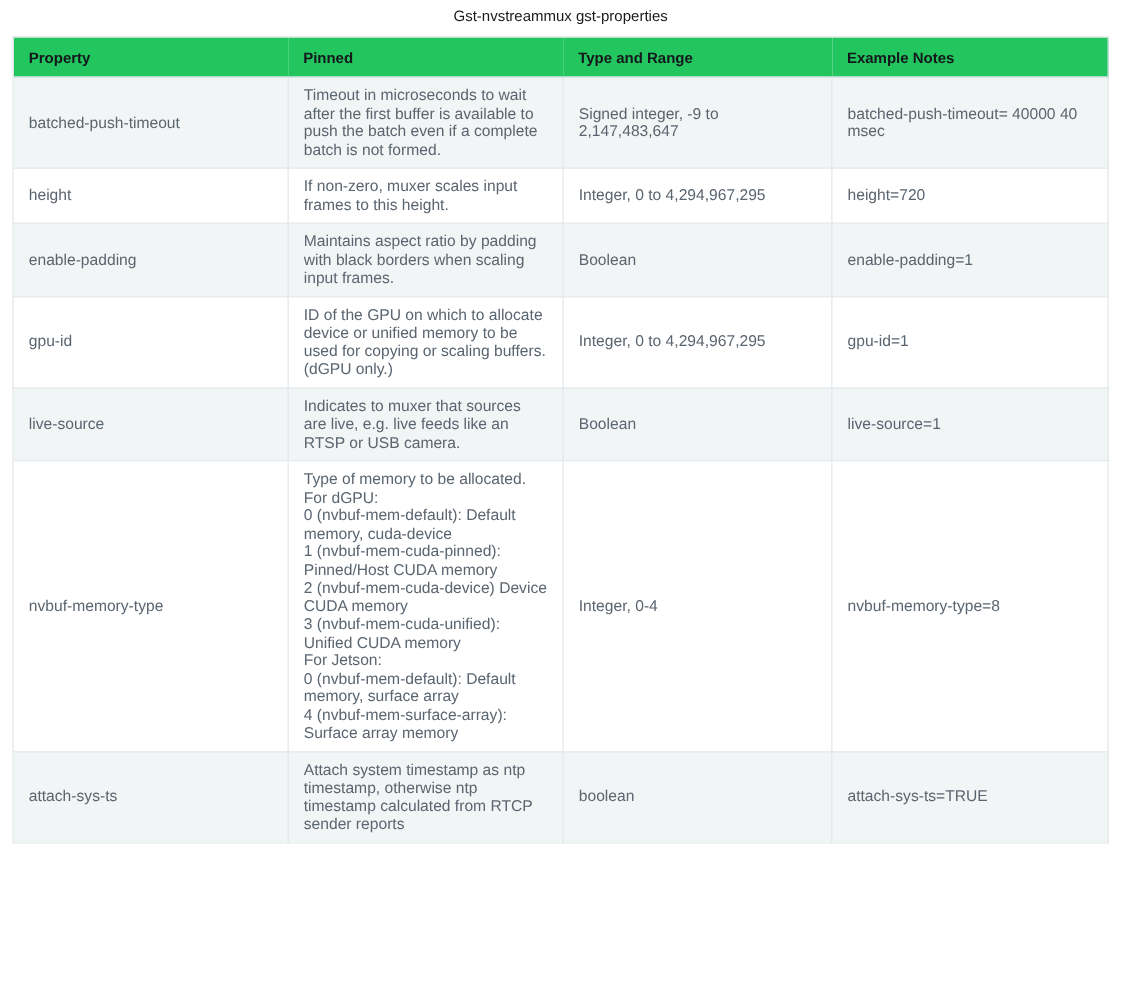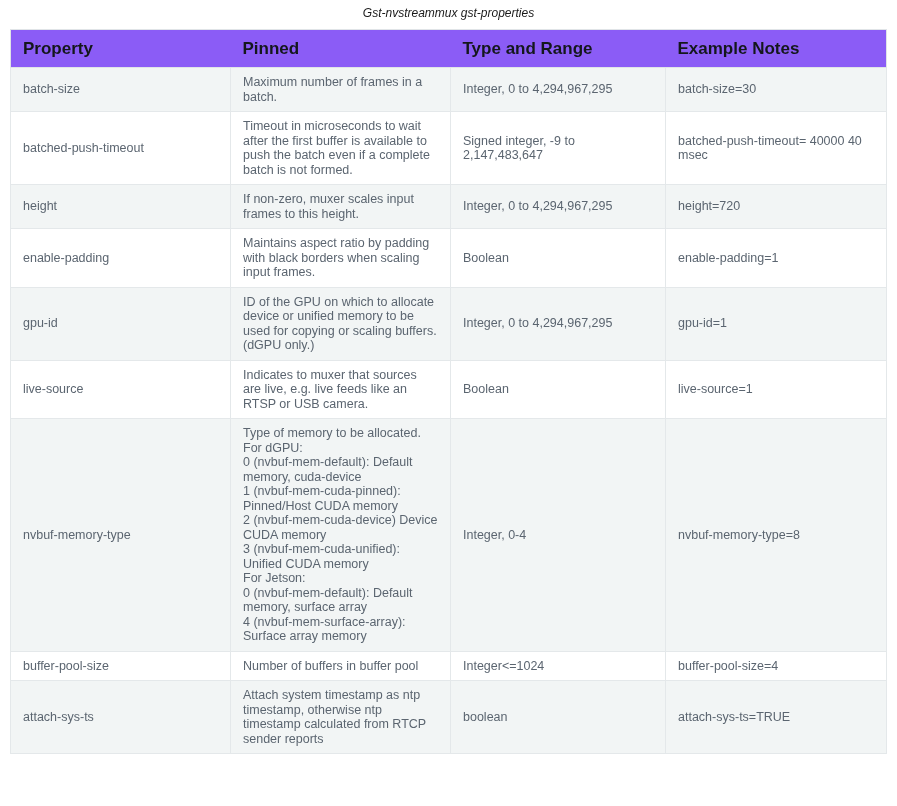--- a/index.html
+++ b/index.html
@@ -9,44 +9,43 @@
     width: 897px;
     background: #ffffff;
     font-family: "Liberation Sans", sans-serif;
   }
   .page {
     width: 897px;
     padding-top: 6px;
   }
   .caption {
     text-align: center;
-    font-style: italic;
     font-size: 12px;
     color: #1a1a1a;
     margin: 0 0 9px 0;
   }
   table.props {
     border-collapse: collapse;
     table-layout: fixed;
     width: 876px;
     margin: 0 10px;
     border: 1px solid #e0e4e7;
   }
   col.c1 { width: 220px; }
   col.c2 { width: 220px; }
   col.c3 { width: 215px; }
   col.c4 { width: 221px; }
   thead th {
     text-align: left;
-    font-size: 17px;
+    font-size: 12px;
     font-weight: bold;
     color: #14171c;
     padding: 9px 12px 8px 12px;
     border-bottom: 1px solid #e0e4e7;
-    background: #8b5cf6;
+    background: #22c55e;
   }
   tbody td {
     font-size: 12.5px;
     line-height: 14.5px;
     color: #5b6570;
     padding: 7px 12px;
     border: 1px solid #e4e8ea;
     vertical-align: middle;
     white-space: pre-line;
     word-wrap: break-word;
@@ -69,26 +68,20 @@
     </colgroup>
     <thead>
       <tr>
         <th>Property</th>
         <th>Pinned</th>
         <th>Type and Range</th>
         <th>Example Notes</th>
       </tr>
     </thead>
     <tbody>
-        <tr>
-          <td>batch-size</td>
-          <td>Maximum number of frames in a batch.</td>
-          <td>Integer, 0 to 4,294,967,295</td>
-          <td>batch-size=30</td>
-        </tr>
         <tr>
           <td>batched-push-timeout</td>
           <td>Timeout in microseconds to wait after the first buffer is available to push the batch even if a complete batch is not formed.</td>
           <td>Signed integer, -9 to 2,147,483,647</td>
           <td>batched-push-timeout= 40000 40 msec</td>
         </tr>
         <tr>
           <td>height</td>
           <td>If non-zero, muxer scales input frames to this height.</td>
           <td>Integer, 0 to 4,294,967,295</td>
@@ -120,26 +113,20 @@
 1 (nvbuf-mem-cuda-pinned): Pinned/Host CUDA memory
 2 (nvbuf-mem-cuda-device) Device CUDA memory
 3 (nvbuf-mem-cuda-unified): Unified CUDA memory
 For Jetson:
 0 (nvbuf-mem-default): Default memory, surface array
 4 (nvbuf-mem-surface-array): Surface array memory</td>
           <td>Integer, 0-4</td>
           <td>nvbuf-memory-type=8</td>
         </tr>
         <tr>
-          <td>buffer-pool-size</td>
-          <td>Number of buffers in buffer pool</td>
-          <td>Integer&lt;=1024</td>
-          <td>buffer-pool-size=4</td>
-        </tr>
-        <tr>
           <td>attach-sys-ts</td>
           <td>Attach system timestamp as ntp timestamp, otherwise ntp timestamp calculated from RTCP sender reports</td>
           <td>boolean</td>
           <td>attach-sys-ts=TRUE</td>
         </tr>
       </tbody>
   </table>
 </div>
 
 </body></html>

